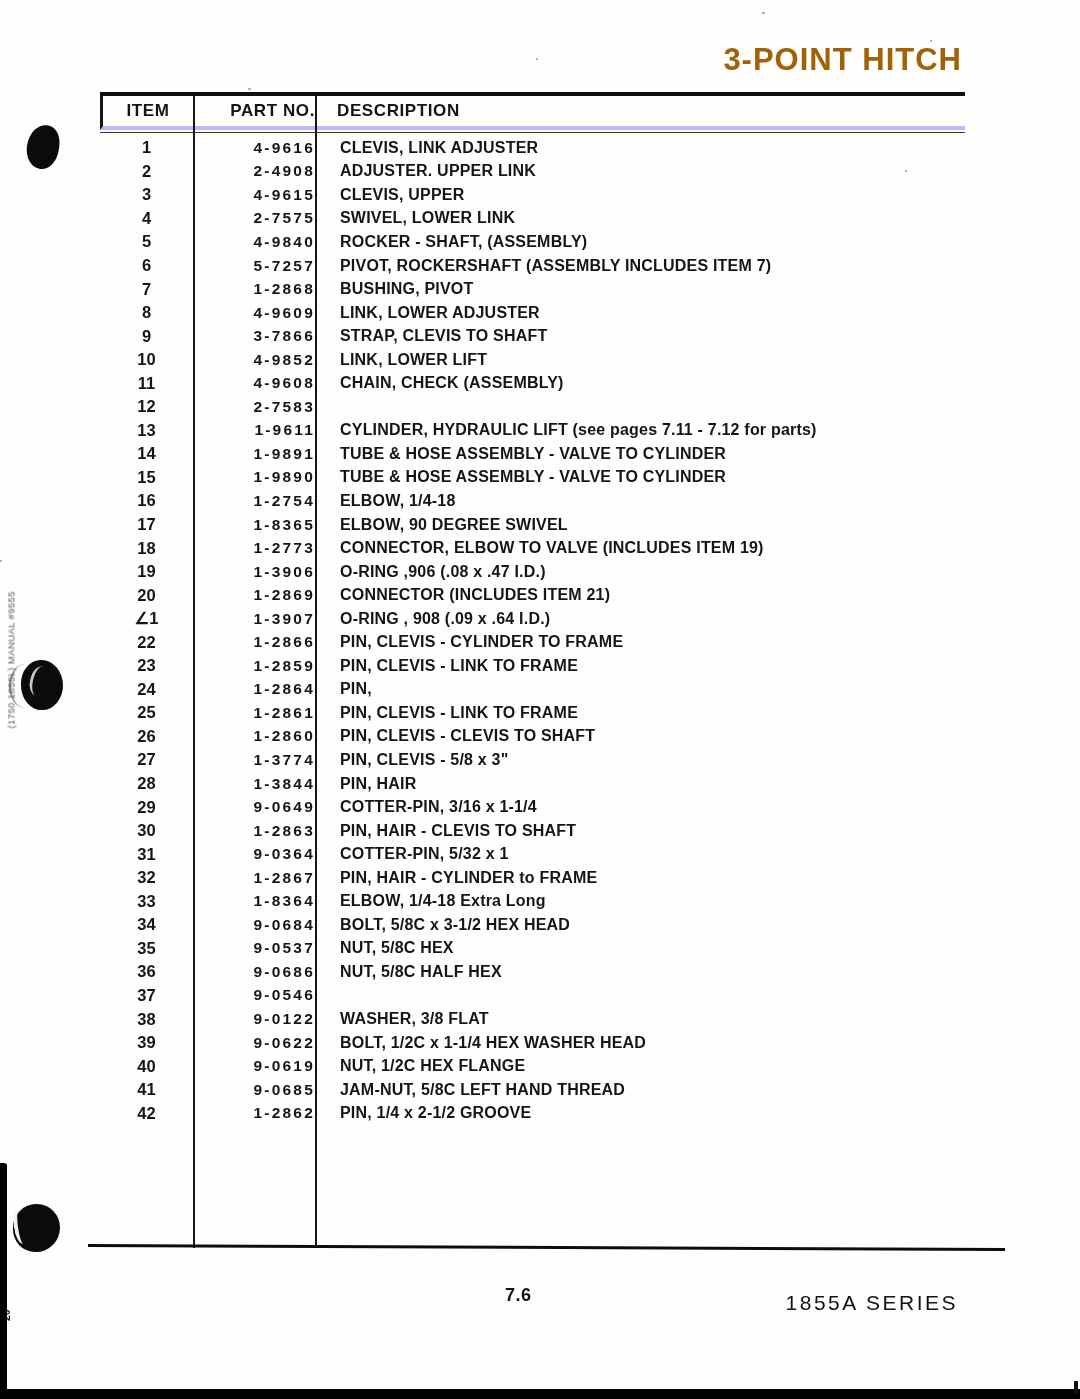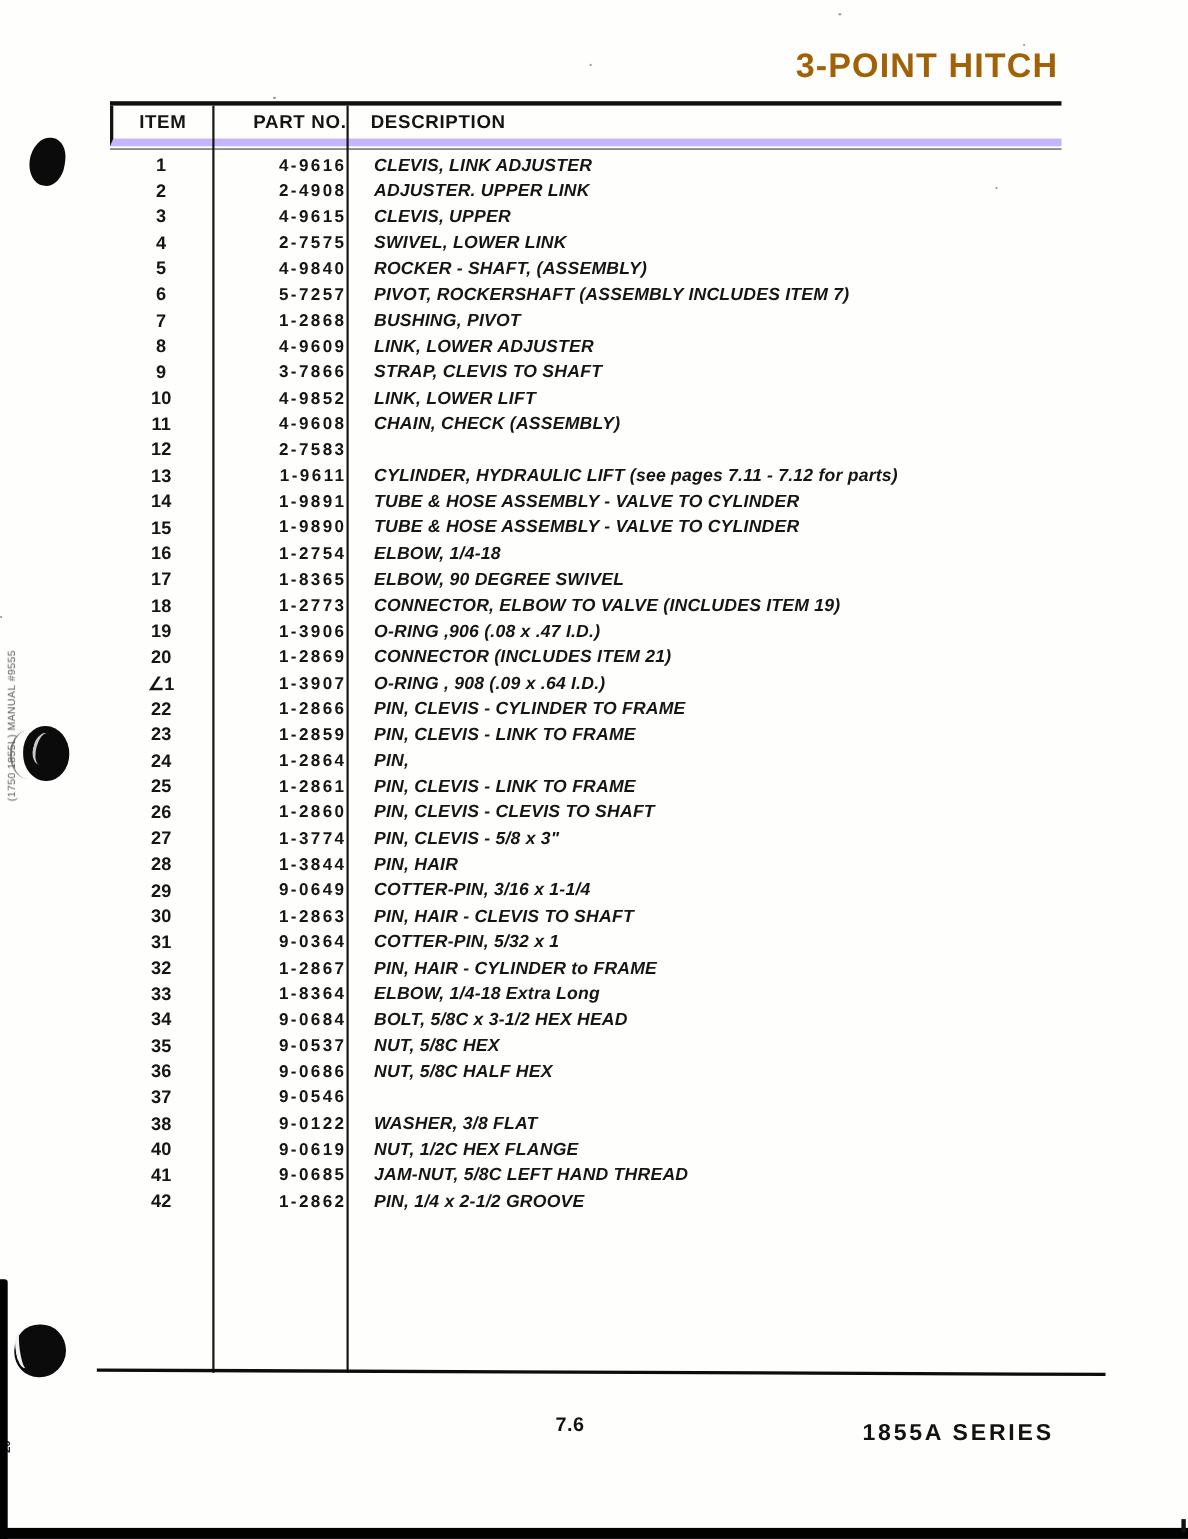--- a/index.html
+++ b/index.html
@@ -21,40 +21,40 @@
     position:absolute;left:100px;top:92px;width:865px;height:1156px;
     border-top:4px solid #101010;
     box-sizing:border-box;
   }
   .col-sep{position:absolute;top:0;bottom:0;width:2px;background:#161616;}
   .col-sep.sep1{left:93px;}
   .col-sep.sep2{left:215px;}
   .thead{
     display:flex;align-items:center;height:30px;
     border-left:3px solid #141414;
-    border-bottom:7px solid #c4b5fd;
+    border-bottom:4px solid #c4b5fd;
     font-size:17px;font-weight:bold;letter-spacing:0.6px;color:#141414;
   }
   .thin-rule{height:1px;background:#3a3a3a;margin-top:2px;width:100%;}
   .th-item{width:90px;text-align:center;}
   .th-part{width:122px;text-align:right;}
   .th-desc{flex:1;padding-left:22px;}
   .tbody{position:relative;margin-top:3px;}
   .tr{display:flex;align-items:center;height:23.55px;}
   .td{font-weight:bold;color:#151515;}
   .td-item{width:93px;text-align:center;font-size:16.5px;}
   .td-part{width:122px;text-align:right;font-size:15.5px;letter-spacing:2.2px;white-space:nowrap;}
-  .td-desc{flex:1;padding-left:25px;font-size:16px;letter-spacing:0.2px;white-space:nowrap;font-style:italic;}
+  .td-desc{flex:1;padding-left:25px;font-size:16px;letter-spacing:0.2px;white-space:nowrap;}
   .bottom-rule{
     position:absolute;left:88px;top:1244px;width:917px;height:3px;
     background:#0d0d0d;transform:rotate(0.25deg);transform-origin:left center;
   }
   
   .page-number{position:absolute;left:505px;top:1285px;font-size:18px;font-weight:bold;letter-spacing:0.5px;}
-  .series-label{position:absolute;right:122px;top:1291px;font-size:21px;font-weight:bold;letter-spacing:2.5px;}
+  .series-label{position:absolute;right:122px;top:1291px;font-size:21px;font-weight:normal;letter-spacing:2.5px;}
   
   .hole{position:absolute;background:#0b0b0b;}
   .hole-1{left:27px;top:125px;width:32px;height:44px;border-radius:55% 45% 50% 50%;transform:rotate(8deg);}
   .hole-2{left:21px;top:660px;width:42px;height:50px;border-radius:48% 52% 50% 50%;}
   .hole-2::after{
     content:"";position:absolute;left:9px;top:6px;width:16px;height:30px;
     border-left:3px solid #e9e9e9;border-radius:50%;transform:rotate(14deg);opacity:.85;
   }
   .hole-2-arc{
     position:absolute;left:9px;top:664px;width:30px;height:44px;
@@ -335,20 +335,25 @@
     <div class="td td-item">37</div>
     <div class="td td-part">9-0546</div>
   </div>
 
   <div class="tr">
     <div class="td td-item">38</div>
     <div class="td td-part">9-0122</div>
     <div class="td td-desc">WASHER,  3/8 FLAT</div>
   </div>
 
+  <div class="tr">
+    <div class="td td-item">39</div>
+    <div class="td td-part">9-0622</div>
+    <div class="td td-desc">BOLT,  1/2C x 1-1/4 HEX WASHER HEAD</div>
+  </div>
 
   <div class="tr">
     <div class="td td-item">40</div>
     <div class="td td-part">9-0619</div>
     <div class="td td-desc">NUT,  1/2C HEX FLANGE</div>
   </div>
 
   <div class="tr">
     <div class="td td-item">41</div>
     <div class="td td-part">9-0685</div>

